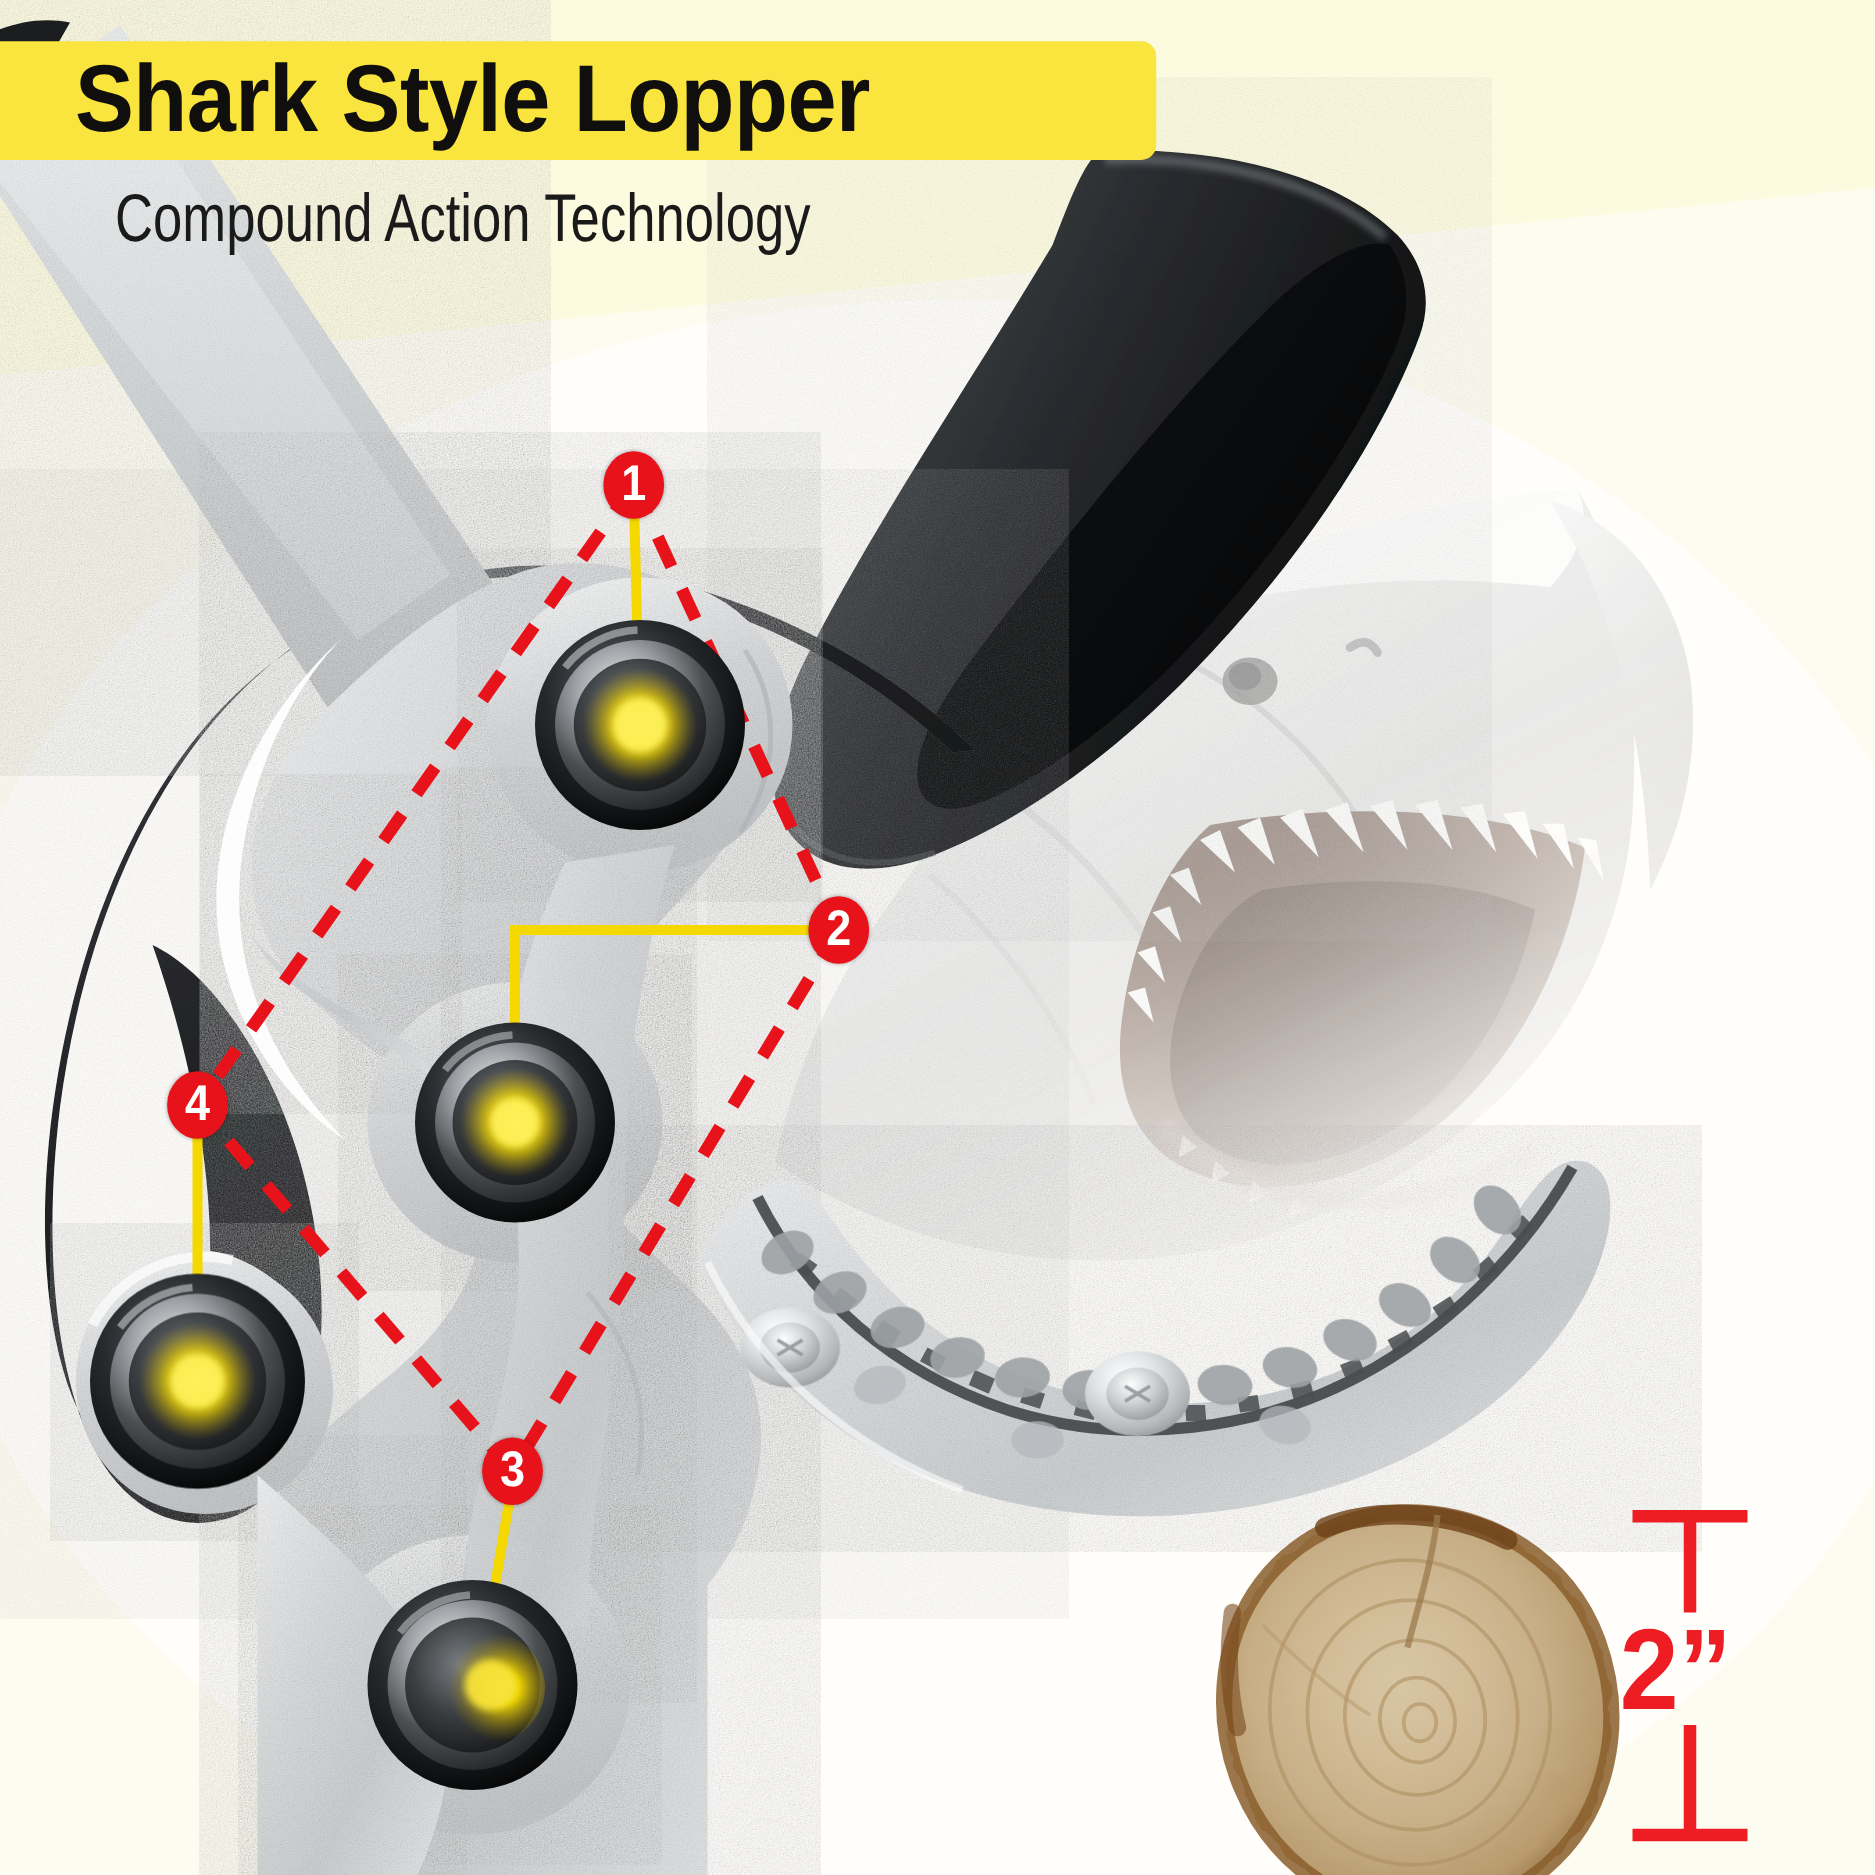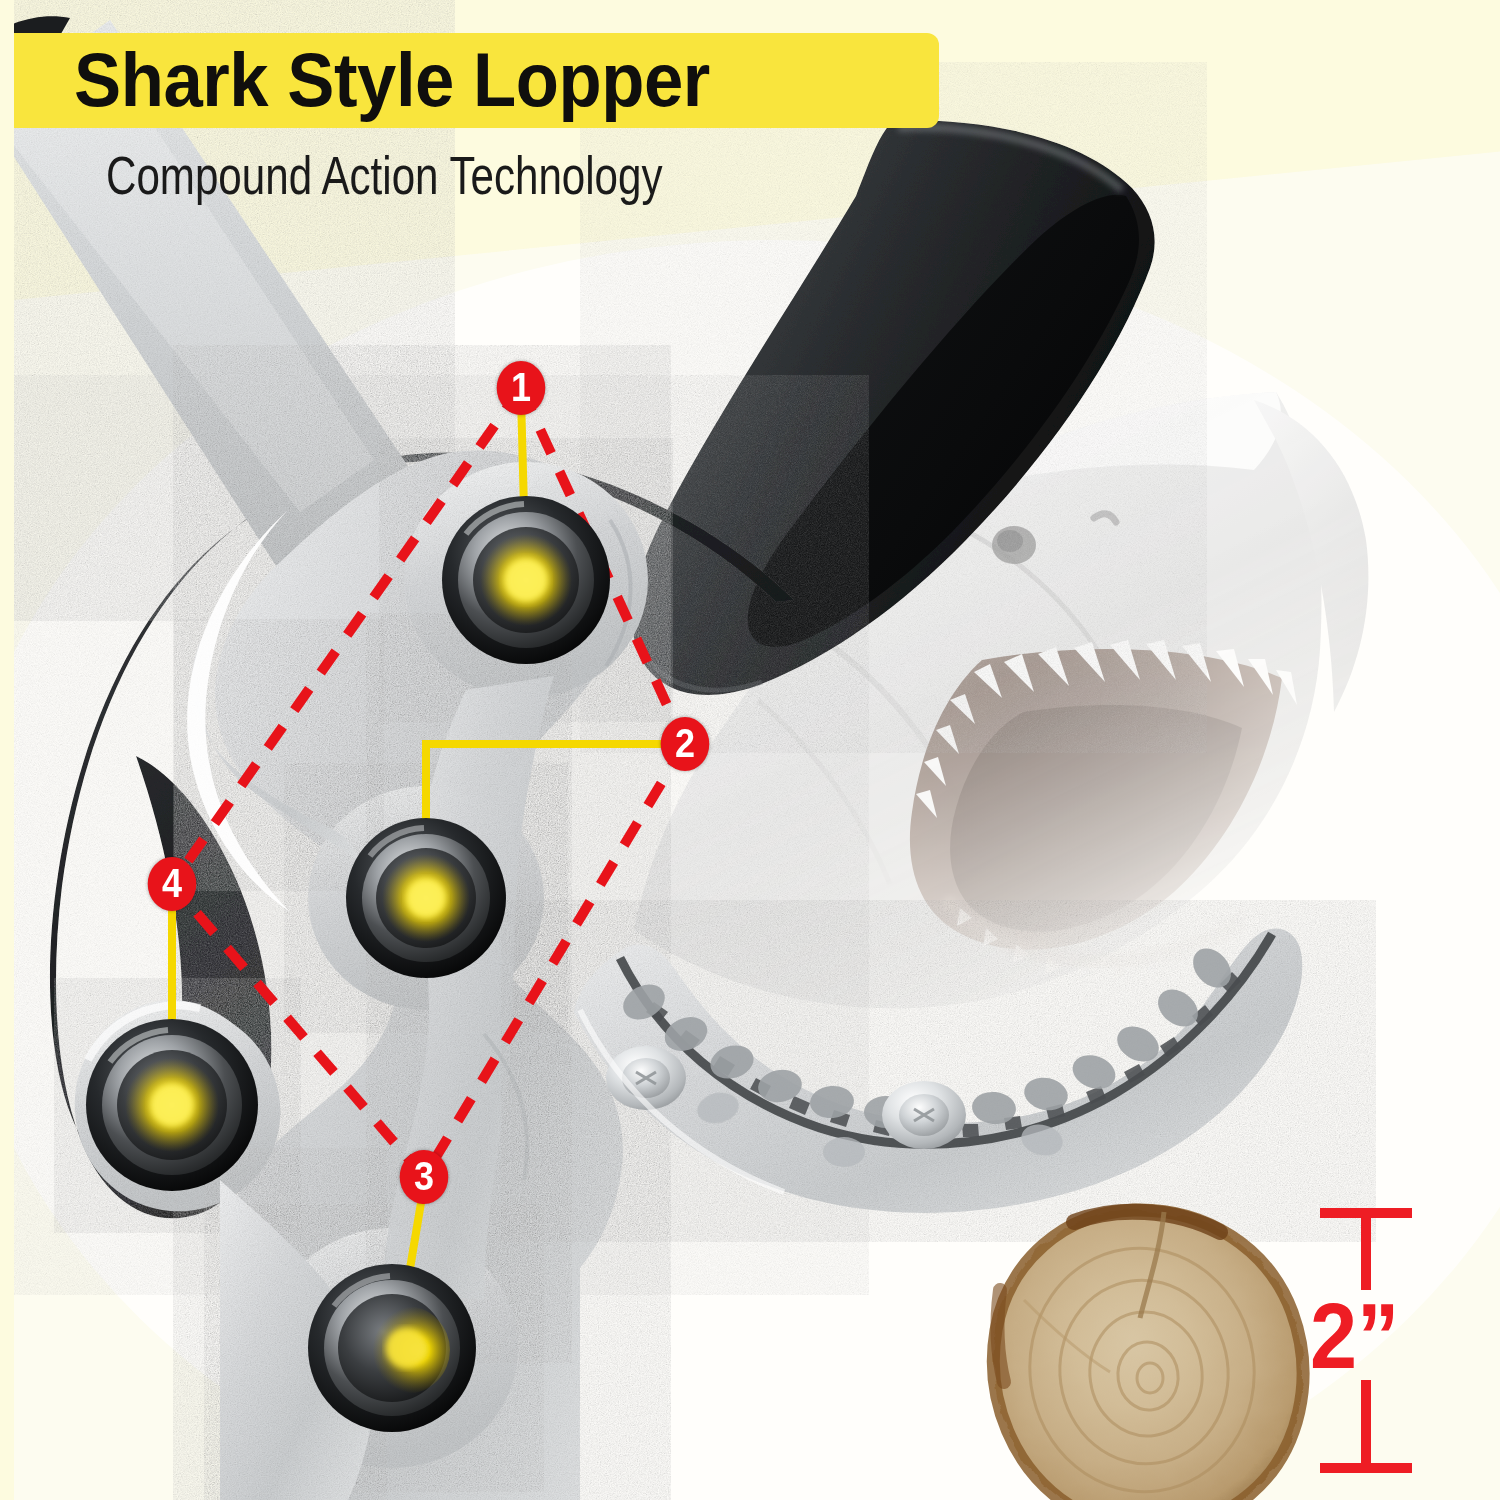--- a/index.html
+++ b/index.html
@@ -3,21 +3,21 @@
 <meta charset="utf-8">
 <style>
   html,body{margin:0;padding:0;}
   body{
     width:1500px;height:1500px;
     background:#fdfbdf;
     font-family:"Liberation Sans", sans-serif;
     overflow:hidden;
     position:relative;
   }
-  #stage{position:absolute;inset:0;width:1430px;height:1500px;margin-left:14px;}
+  #stage{position:absolute;inset:0;width:1430px;height:1500px;}
   #art{position:absolute;left:0;top:0;width:1500px;height:1500px;}
 
   
   .hdr{position:absolute;left:0;top:0;width:1500px;z-index:40;pointer-events:none;}
   .banner{
     position:absolute;left:0;top:33px;width:925px;height:95px;
     background:#f9e53d;
     border-top-right-radius:12px;border-bottom-right-radius:12px;
   }
   .title{

